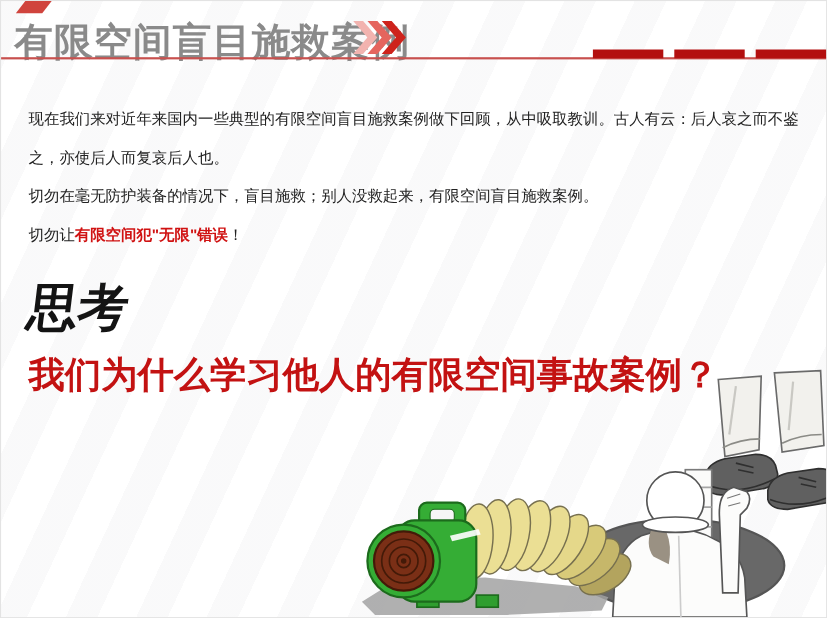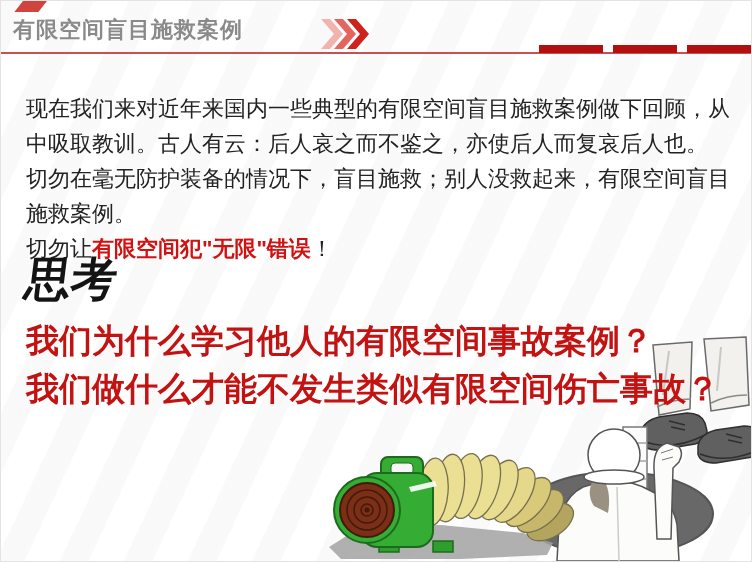--- a/index.html
+++ b/index.html
@@ -24,21 +24,21 @@
     position: absolute;
     left: 22px; top: 0;
     width: 24px; height: 11px;
     background: #d0443d;
     transform: skewX(-38deg);
     transform-origin: top left;
   }
   .page-title {
     position: absolute;
     left: 12px; top: 14px;
-    font-size: 22px;
+    font-size: 35px;
     font-weight: 700;
     letter-spacing: 1px;
     color: #8a8a8a;
     white-space: nowrap;
   }
   .chevrons {
     position: absolute;
     left: 320px; top: 18px;
     width: 56px; height: 30px;
   }
@@ -51,21 +51,21 @@
   .dash { position: absolute; top: 44px; height: 8px; background: #b30f0f; }
   .dash-1 { left: 538px; width: 64px; }
   .dash-2 { left: 612px; width: 64px; }
   .dash-3 { left: 686px; width: 66px; }
 
   
   .intro {
     position: absolute;
     left: 25px; top: 90px;
     width: 712px;
-    font-size: 22px;
+    font-size: 14px;
     line-height: 35px;
     color: #222;
     z-index: 2;
   }
   .intro p { margin: 0; }
   .warning-highlight {
     color: #d01212;
     font-weight: 700;
   }
 
@@ -120,21 +120,20 @@
 
   <div class="intro">
     <p>现在我们来对近年来国内一些典型的有限空间盲目施救案例做下回顾，从中吸取教训。古人有云：后人哀之而不鉴之，亦使后人而复哀后人也。</p>
     <p>切勿在毫无防护装备的情况下，盲目施救；别人没救起来，有限空间盲目施救案例。</p>
     <p><span>切勿让</span><span class="warning-highlight">有限空间犯"无限"错误</span><span>！</span></p>
   </div>
 
   <h2 class="think-heading">思考</h2>
   <ul class="questions">
     <li>我们为什么学习他人的有限空间事故案例？</li>
-    <li>我们做什么才能不发生类似有限空间伤亡事故？</li>
   </ul>
 
   <svg class="illustration" viewBox="0 0 430 232">
 
     <g>
       <polygon points="332,16 371,13 369,80 338,86" fill="#f2f1ed" stroke="#6a6a6a" stroke-width="1.5"></polygon>
       <polygon points="383,10 425,8 428,76 390,82" fill="#f2f1ed" stroke="#6a6a6a" stroke-width="1.5"></polygon>
       <path d="M348,22 L342,66" stroke="#c9c8c3" stroke-width="2" fill="none"></path>
       <path d="M400,18 L396,62" stroke="#c9c8c3" stroke-width="2" fill="none"></path>
       <path d="M336,78 Q352,70 370,70" stroke="#8b8b86" stroke-width="1.5" fill="none"></path>

